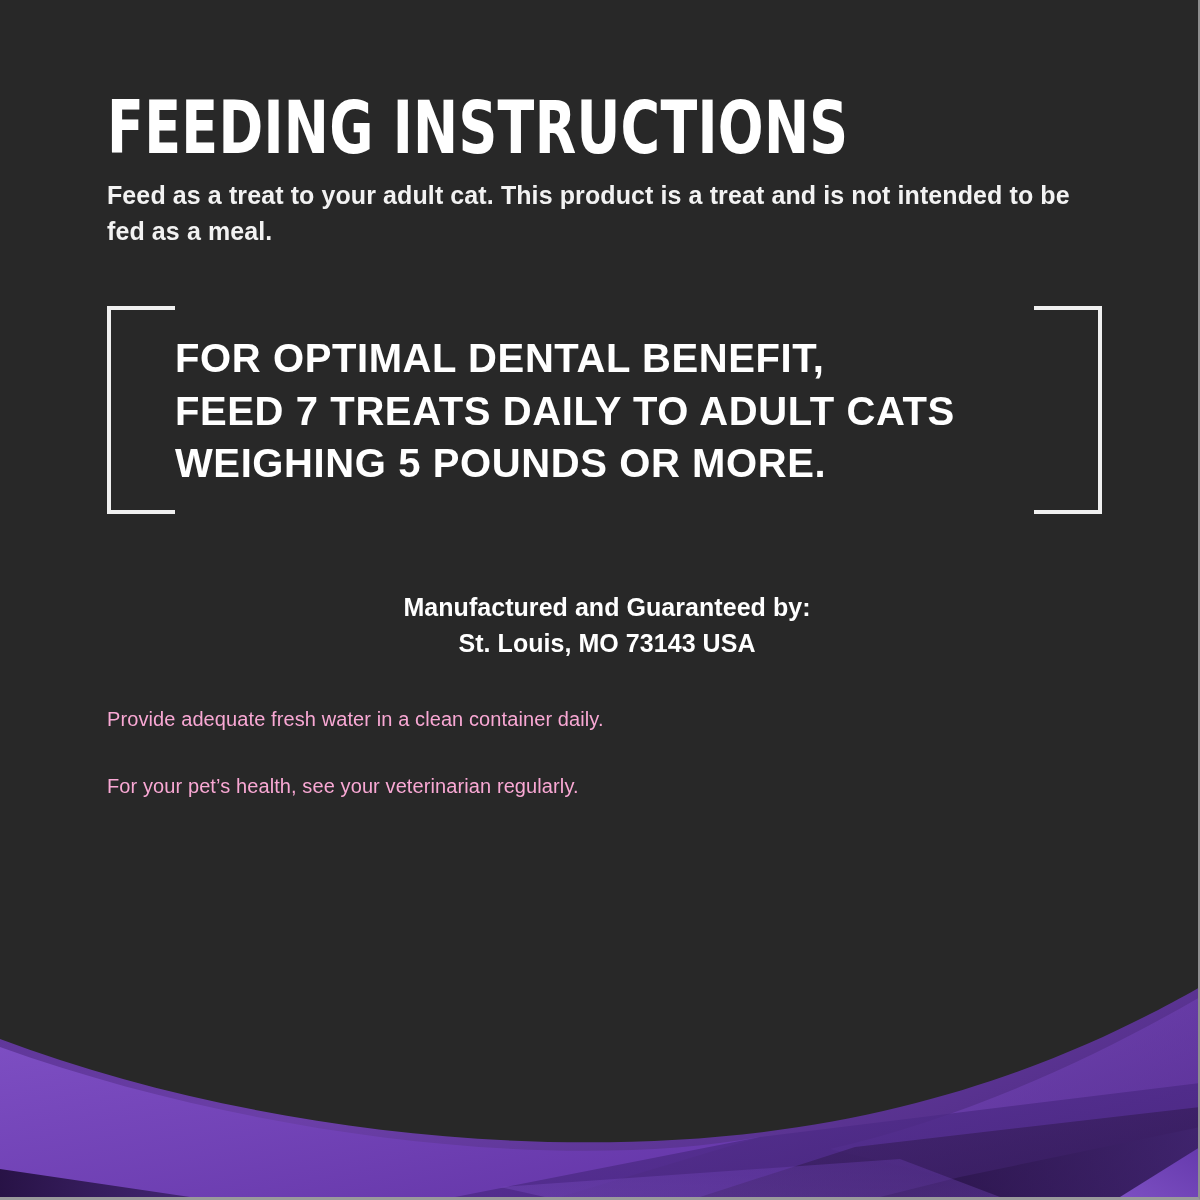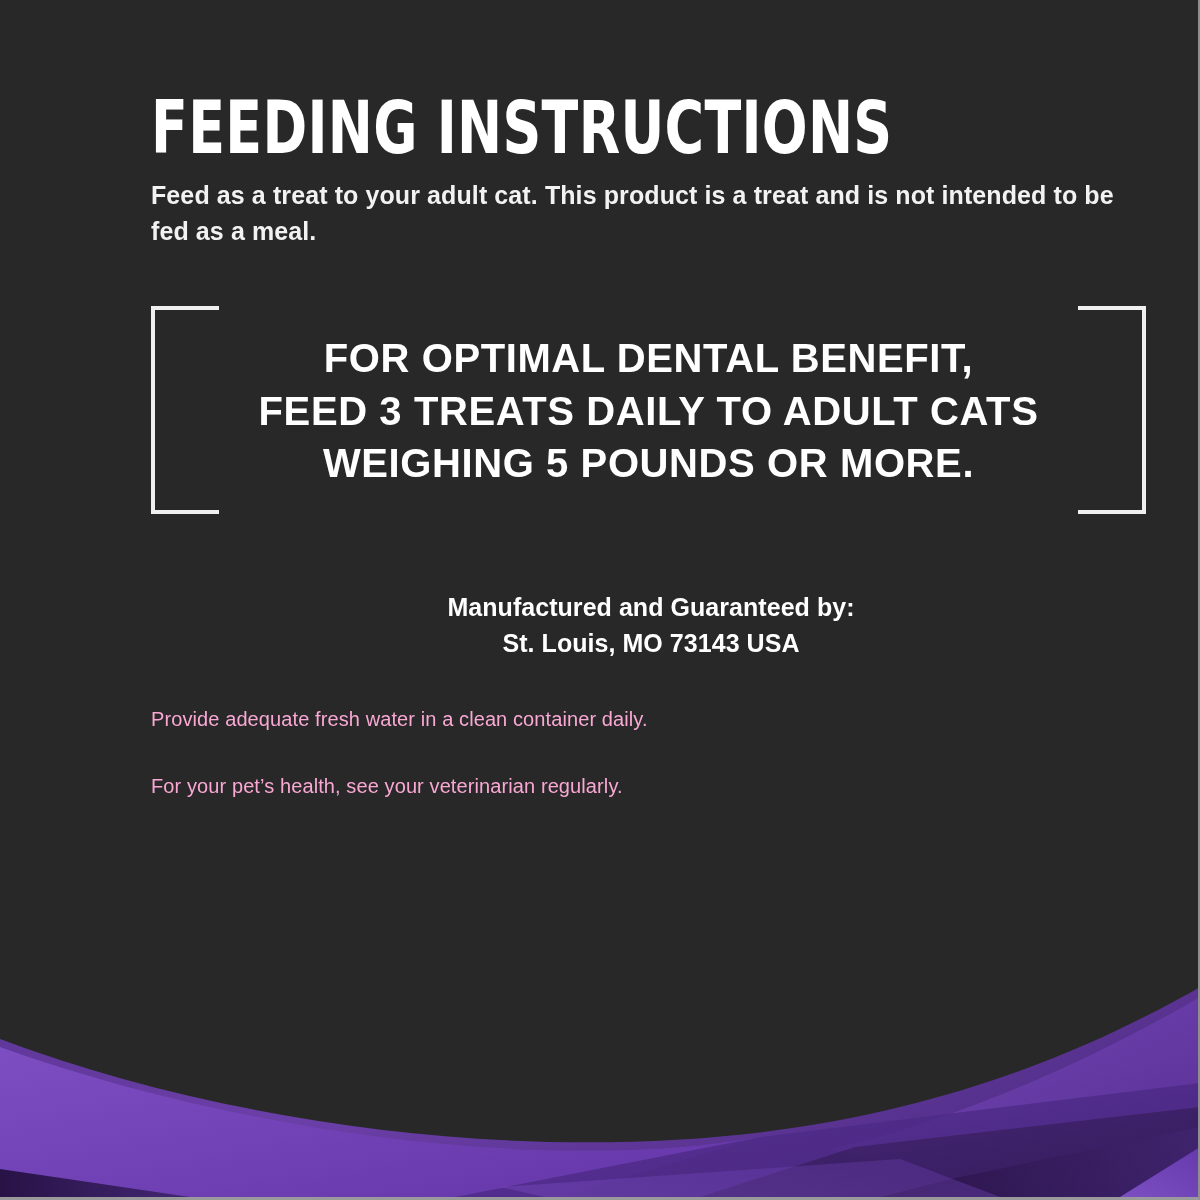--- a/index.html
+++ b/index.html
@@ -33,21 +33,20 @@
     pointer-events: none;
   }
 
   
   #content {
     position: absolute;
     left: 107px;
     top: 94px;
     width: 1000px;
     z-index: 5;
-    margin-left: 44px;
   }
 
   .page-title {
     font-family: "Liberation Sans Narrow", "DejaVu Sans Condensed", "Liberation Sans", sans-serif;
     font-weight: 700;
     font-size: 73px;
     line-height: 0.92;
     letter-spacing: 0.4px;
     color: #ffffff;
     margin: 0 0 16px 0;
@@ -93,21 +92,20 @@
     border-right: 4px solid #f0f0f0;
     border-top: 4px solid #f0f0f0;
     border-bottom: 4px solid #f0f0f0;
   }
 
   .callout-text {
     position: absolute;
     left: 68px;
     right: 68px;
     top: 26px;
-    text-align: center;
     color: #ffffff;
     font-size: 40px;
     font-weight: 700;
     line-height: 1.31;
     letter-spacing: 0.6px;
   }
   .callout-line { display: block; white-space: nowrap; }
 
   
   .body-text {
@@ -201,21 +199,21 @@
 
     <h1 class="page-title">FEEDING INSTRUCTIONS</h1>
 
     <p class="intro-text">Feed as a treat to your adult cat. This product is a treat and is not intended to be fed as a meal.</p>
 
     <div class="callout">
       <span class="bracket left"></span>
       <span class="bracket right"></span>
       <div class="callout-text">
         <span class="callout-line">FOR OPTIMAL DENTAL BENEFIT,</span>
-        <span class="callout-line">FEED 3 TREATS DAILY TO ADULT CATS</span>
+        <span class="callout-line">FEED 7 TREATS DAILY TO ADULT CATS</span>
         <span class="callout-line">WEIGHING 5 POUNDS OR MORE.</span>
       </div>
     </div>
 
     <div class="spacer-after-callout"></div>
 
 
     <div class="mfr-block">
       <span class="mfr-line">Manufactured and Guaranteed by:</span>
       <span class="mfr-line">St. Louis, MO 73143 USA</span>

